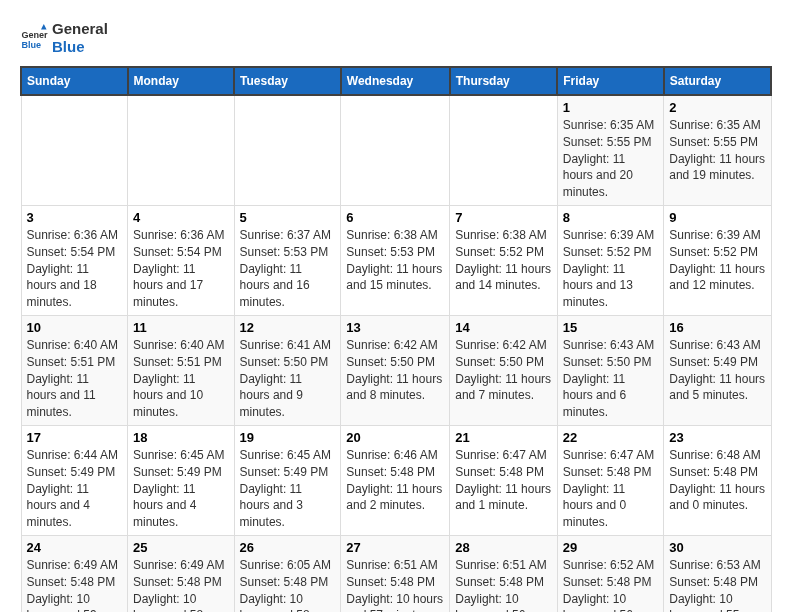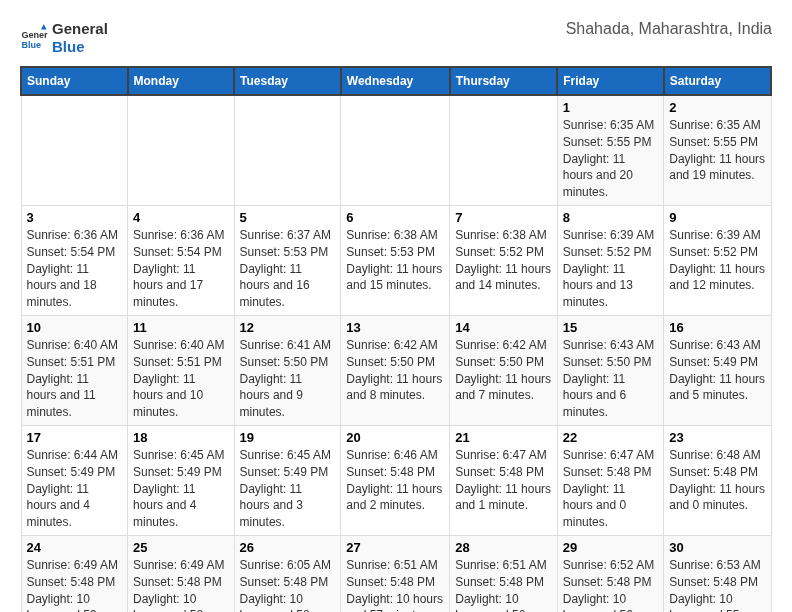--- a/index.html
+++ b/index.html
@@ -89,21 +89,20 @@
       <text x="2" y="20" font-size="13" font-weight="bold" fill="#333">General</text>
       <text x="2" y="34" font-size="13" font-weight="bold" fill="#1a6abf">Blue</text>
       <polygon points="30,8 38,8 34,0" fill="#1a6abf"></polygon>
     </svg>
     <div>
       <div style="font-size:15px;font-weight:bold;color:#333;line-height:1.2;">General</div>
       <div style="font-size:15px;font-weight:bold;color:#1a6abf;line-height:1.2;">Blue</div>
     </div>
   </div>
   <div class="title-area">
-    <div class="subtitle">Shahada, Maharashtra, India</div>
   </div>
 </div>
 
 <table>
   <thead>
     <tr id="header-row">
     <th>Sunday</th>
         <th>Monday</th>
         <th>Tuesday</th>
         <th>Wednesday</th>

